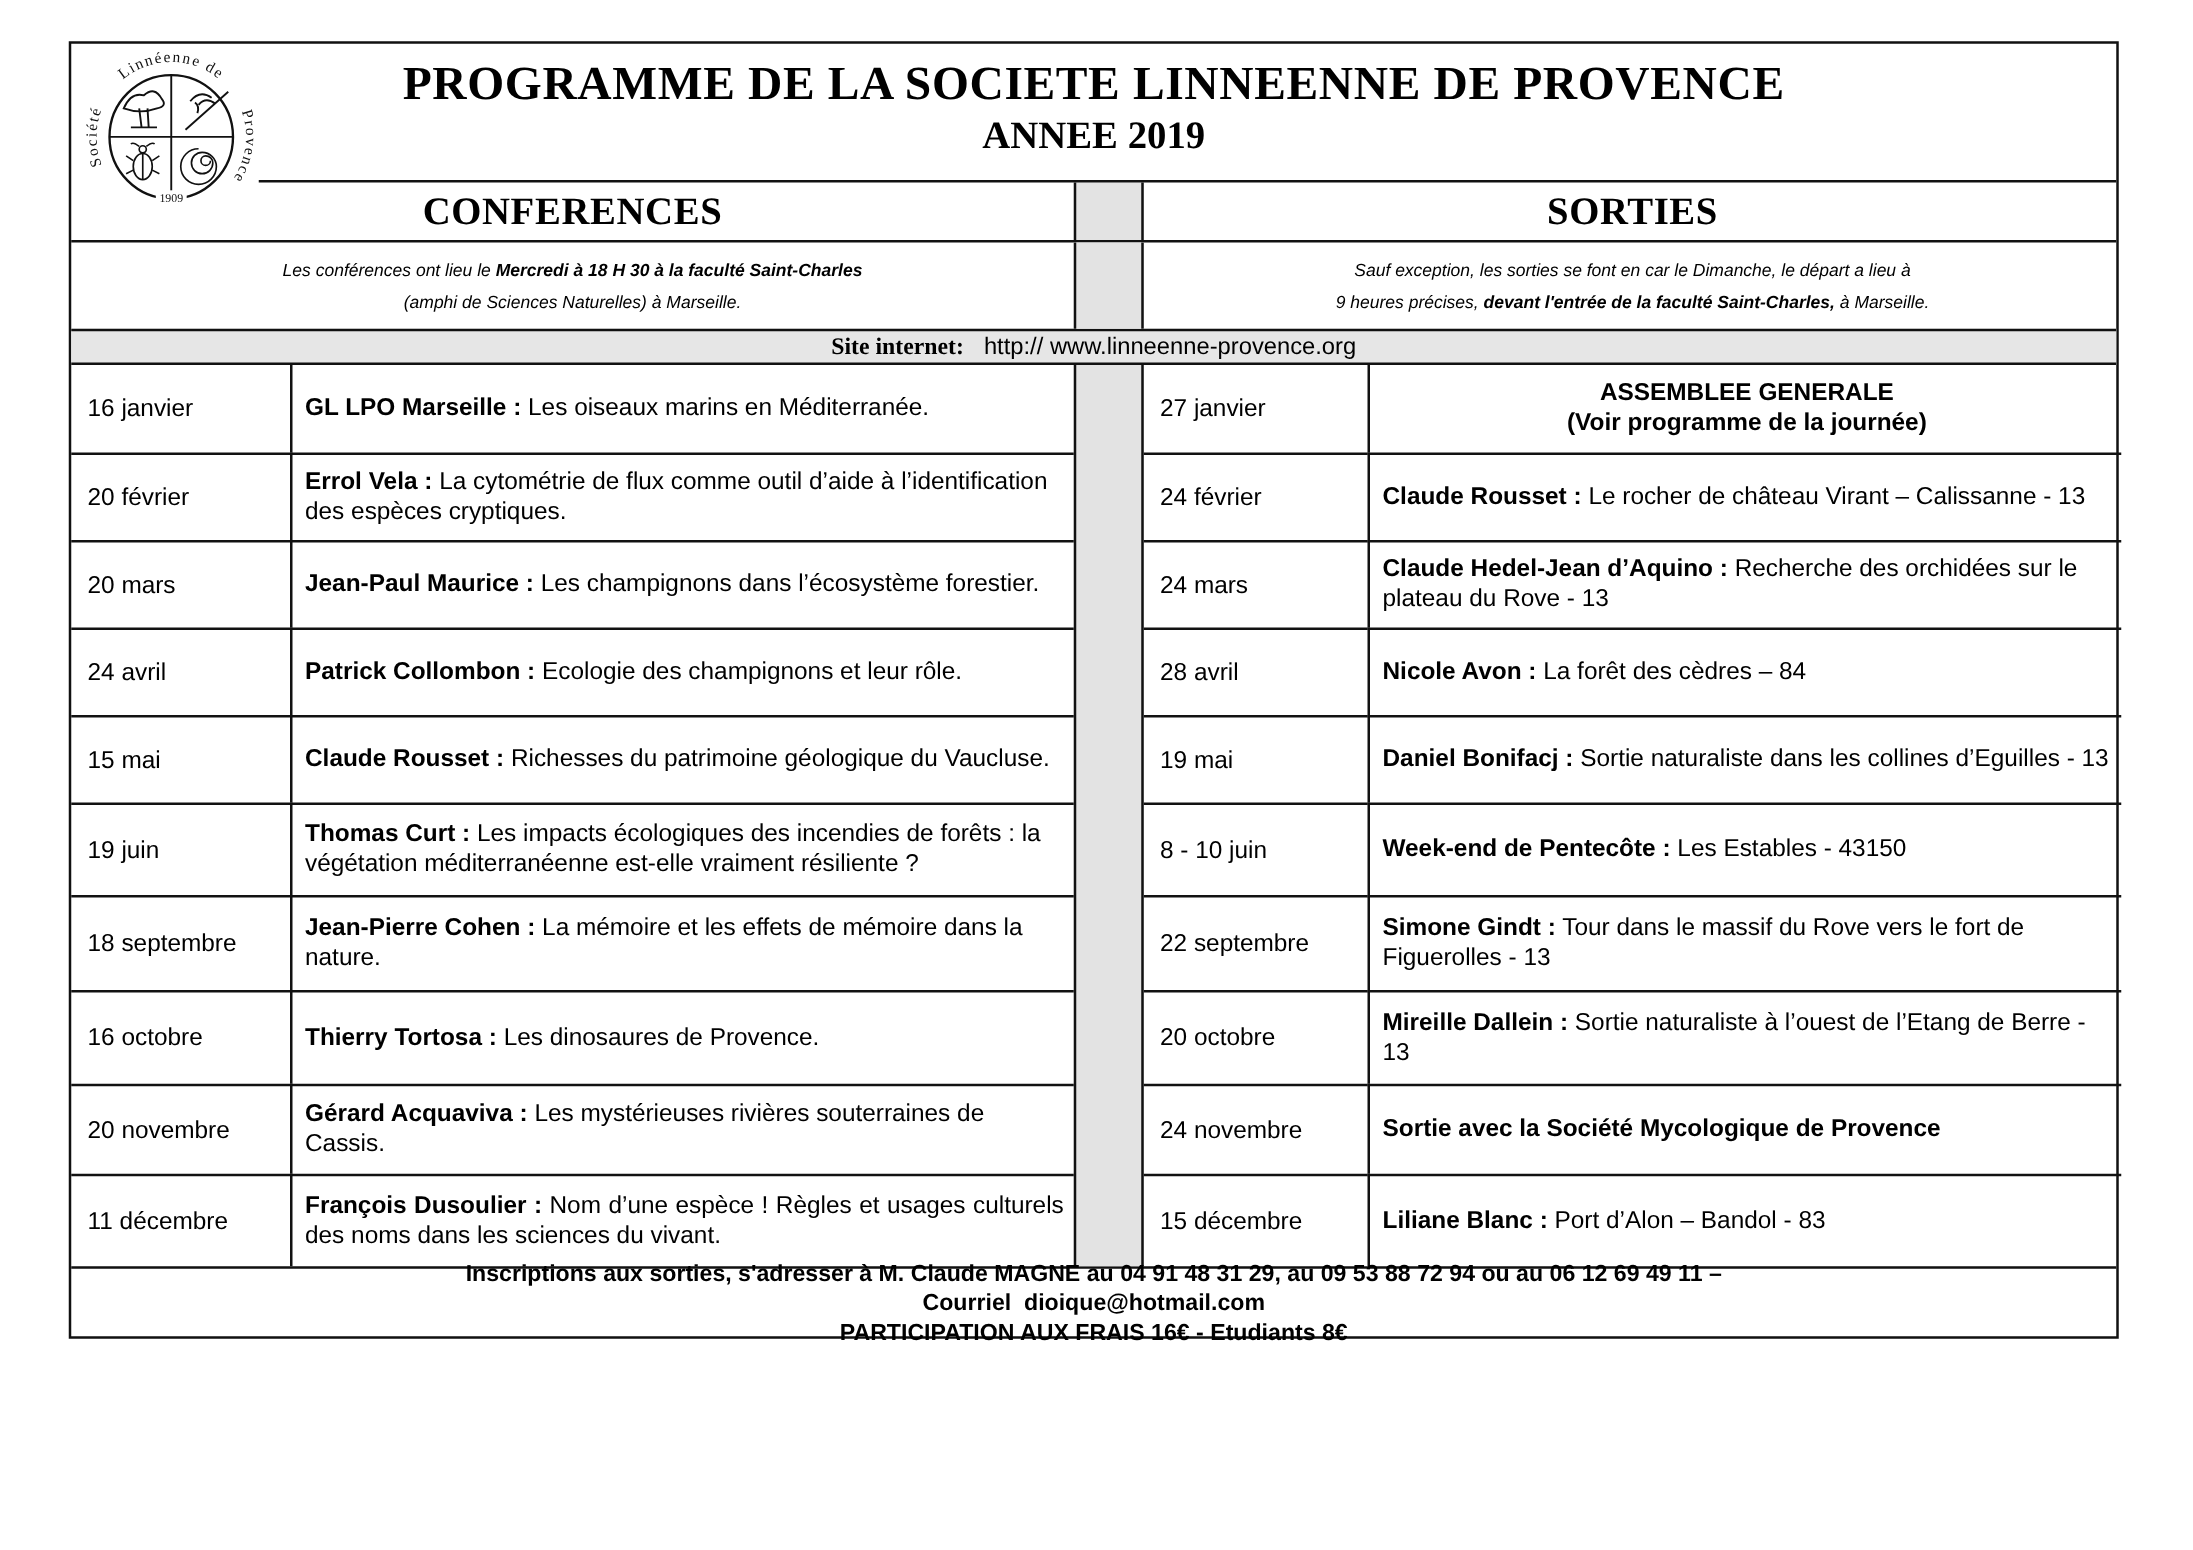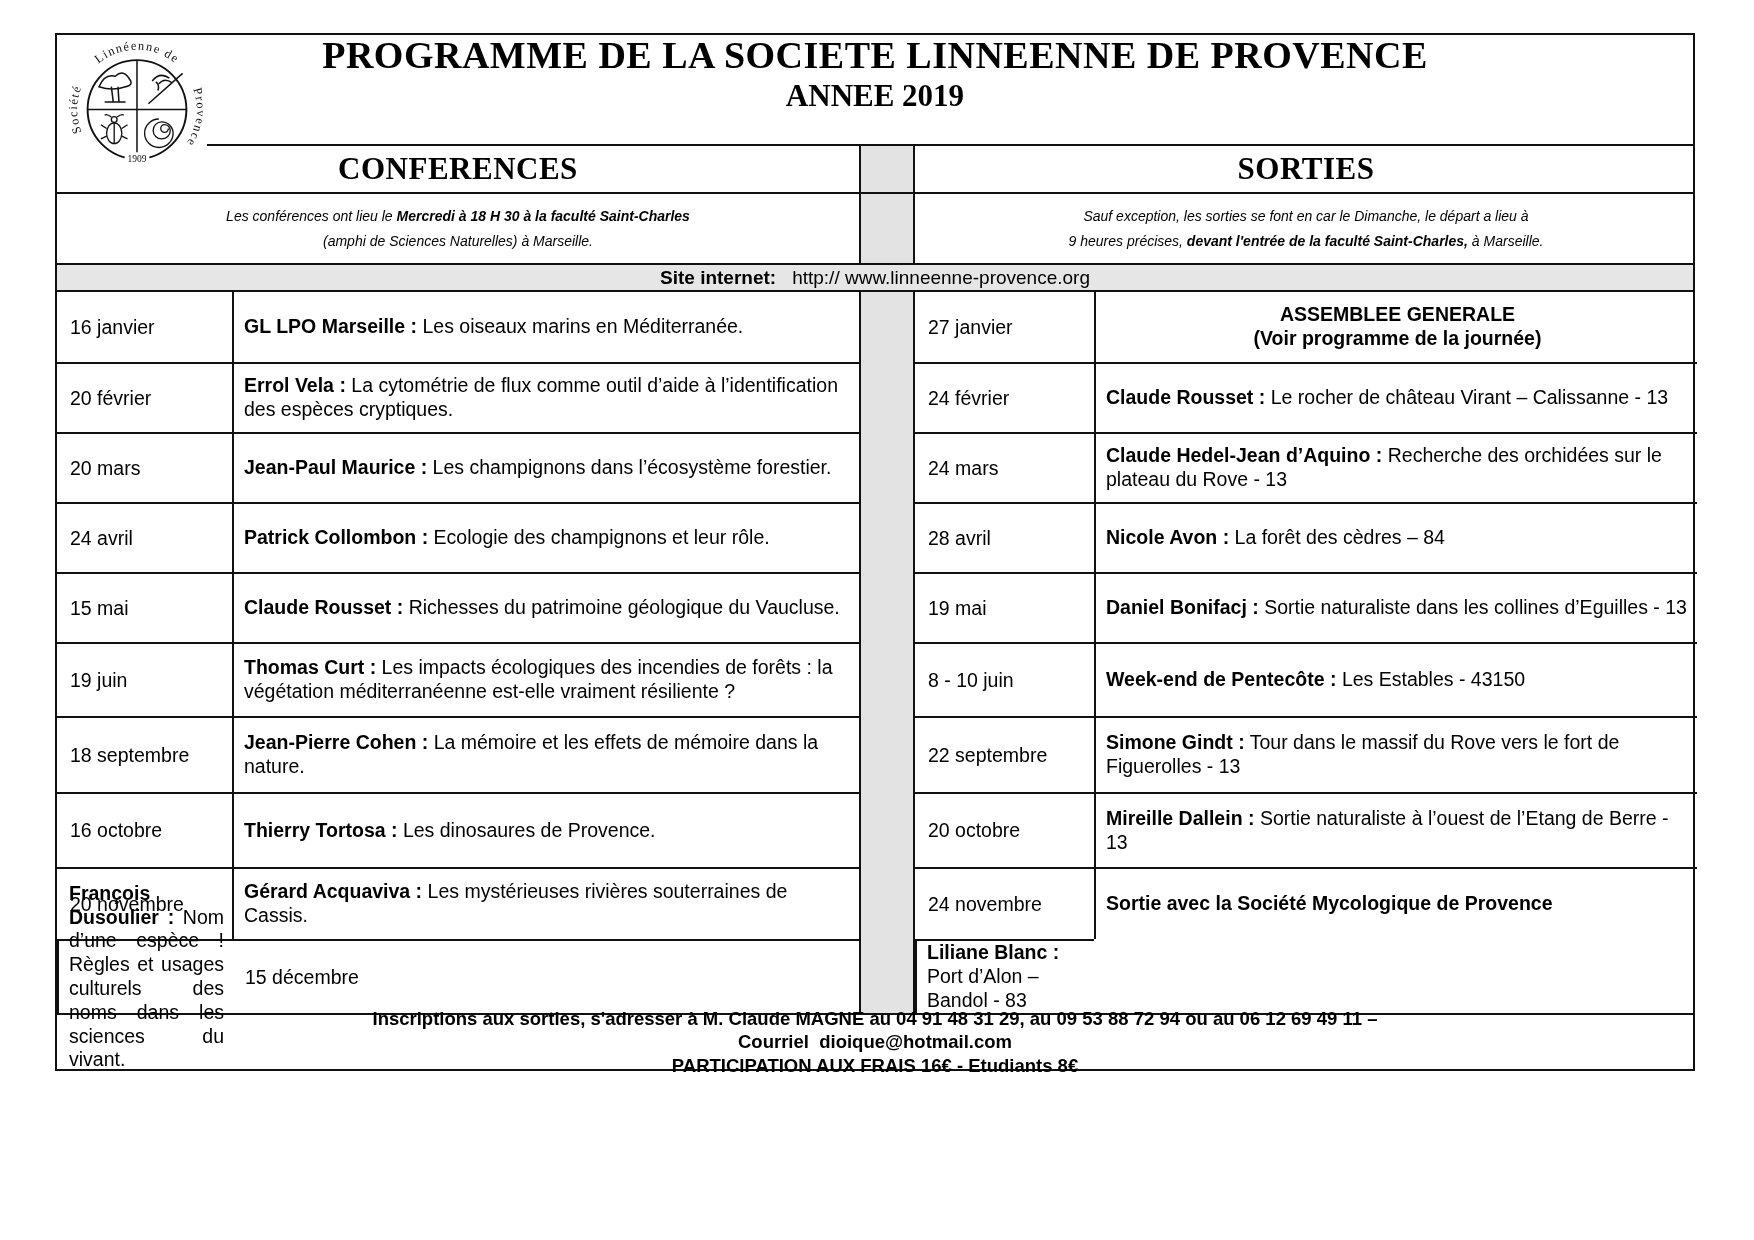--- a/index.html
+++ b/index.html
@@ -7,21 +7,21 @@
   body { font-family: "Liberation Sans", sans-serif; color: #000; position: relative; }
 
   .sheet {
     position: absolute; left: 55px; top: 33px; width: 1640px;
     border: 2px solid #111; background: #fff;
   }
 
   
   .band-title { position: relative; height: 111px; }
   .logo-wrap { position: absolute; left: 4px; top: 2px; width: 152px; height: 145px; z-index: 2; }
-  .titles { text-align: center; }
+  .titles { text-align: center; padding-top: 12px; }
   .title-1 {
     font-family: "Liberation Serif", serif; font-weight: bold;
     font-size: 38px; line-height: 1.1; letter-spacing: .5px;
   }
   .title-2 {
     font-family: "Liberation Serif", serif; font-weight: bold;
     font-size: 31px; line-height: 1.2;
   }
   .partial-line { position: absolute; bottom: 0; left: 150px; right: 0; height: 2px; background: #111; }
 
@@ -39,21 +39,21 @@
     display: flex; flex-direction: column; justify-content: center; text-align: center;
     font-style: italic; font-size: 14px; line-height: 25px; padding: 2px 6px;
   }
 
   
   .band-site {
     height: 29px; border-top: 2px solid #111; border-bottom: 2px solid #111;
     background: #e6e6e6; display: flex; align-items: center; justify-content: center;
     font-size: 19px;
   }
-  .band-site b { margin-right: 16px; }
+  .band-site b { margin-right: 16px; font-family: Liberation Serif, serif; }
 
   
   .band-rows {
     display: grid;
     grid-template-columns: 175px 627px 56px 179px 603px;
     grid-template-rows: 70px 70px 70px 70px 70px 74px 76px 75px 72px 74px;
   }
   .dc {
     display: flex; align-items: center; padding-left: 13px;
     font-size: 19.5px; border-top: 2px solid #111;
@@ -244,20 +244,21 @@
 
     <div class="dc">20 novembre</div>
     <div class="xc">
         <div class="cell-text"><b>Gérard Acquaviva :</b> <span>Les mystérieuses rivières souterraines de Cassis.</span></div>
       </div>
     <div class="dc">24 novembre</div>
     <div class="xc">
         <div class="cell-text"><b>Sortie avec la Société Mycologique de Provence</b></div>
       </div>
 
+    <div class="dc">11 décembre</div>
     <div class="xc justify">
         <div class="cell-text"><b>François Dusoulier :</b> <span>Nom d’une espèce ! Règles  et usages culturels des noms dans les sciences du vivant.</span></div>
       </div>
     <div class="dc">15 décembre</div>
     <div class="xc">
         <div class="cell-text"><b>Liliane Blanc :</b> <span>Port d’Alon – Bandol - 83</span></div>
       </div>
   </div>
 
   <div class="band-footer">

